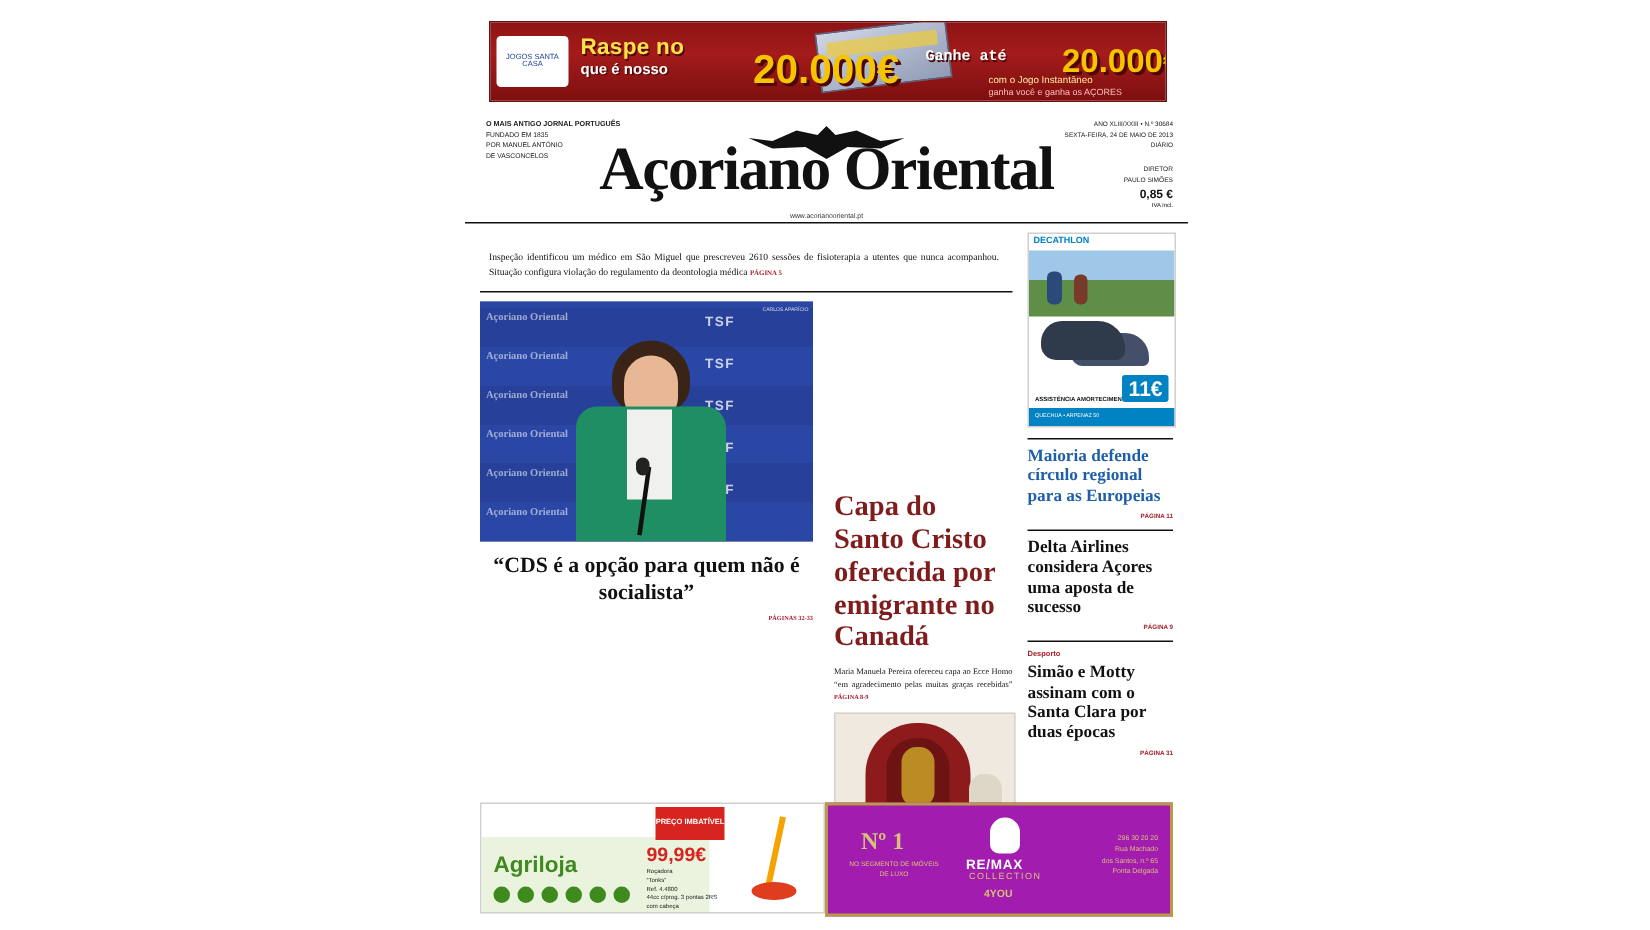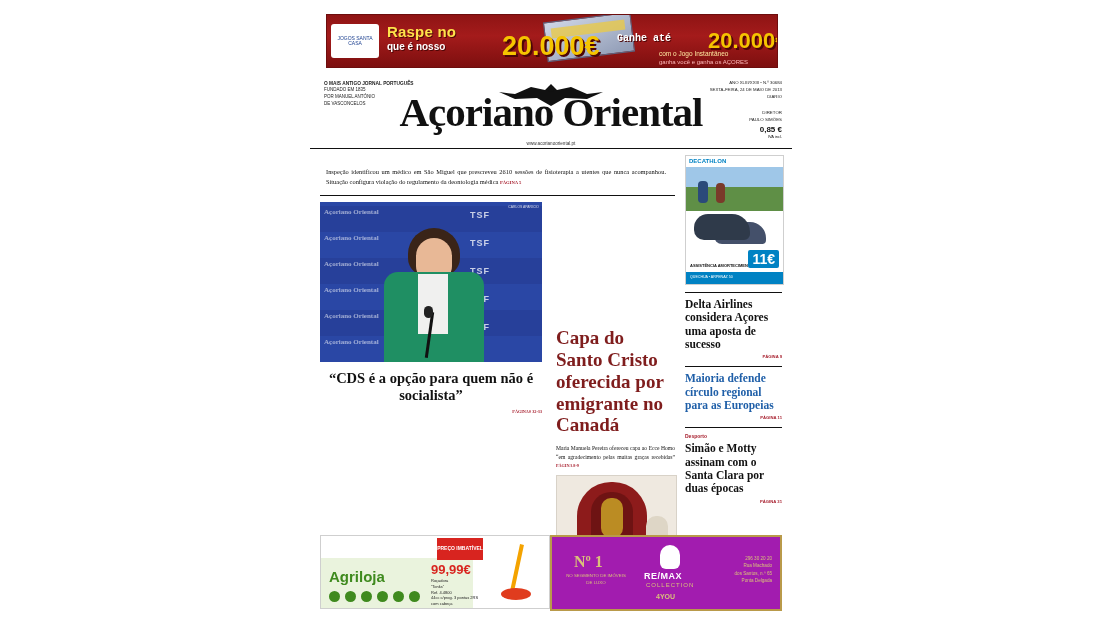--- a/index.html
+++ b/index.html
@@ -297,27 +297,27 @@
           <div class="shoe"></div>
           <div class="cap1">ASSISTÊNCIA
 AMORTECIMENTO</div>
           <div class="price">11€</div>
           <div class="strip">
             <span>QUECHUA • ARPENAZ 50</span>
           </div>
         </div>
 
         <div class="rcell">
+          <div class="rhead blue">Maioria defende círculo regional para as Europeias</div>
+          <div class="rpg">PÁGINA 11</div>
+        </div>
+
+        <div class="rcell">
           <div class="rhead">Delta Airlines considera Açores uma aposta de sucesso</div>
           <div class="rpg">PÁGINA 9</div>
-        </div>
-
-        <div class="rcell">
-          <div class="rhead blue">Maioria defende círculo regional para as Europeias</div>
-          <div class="rpg">PÁGINA 11</div>
         </div>
 
         <div class="rcell">
           <div class="rkicker">Desporto</div>
           <div class="rhead">Simão e Motty assinam com o Santa Clara por duas épocas</div>
           <div class="rpg">PÁGINA 31</div>
         </div>
 
       </div>
     </div>

